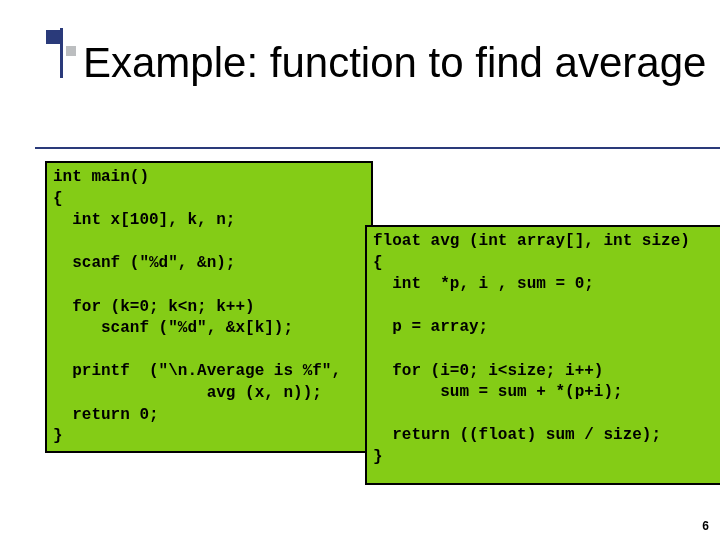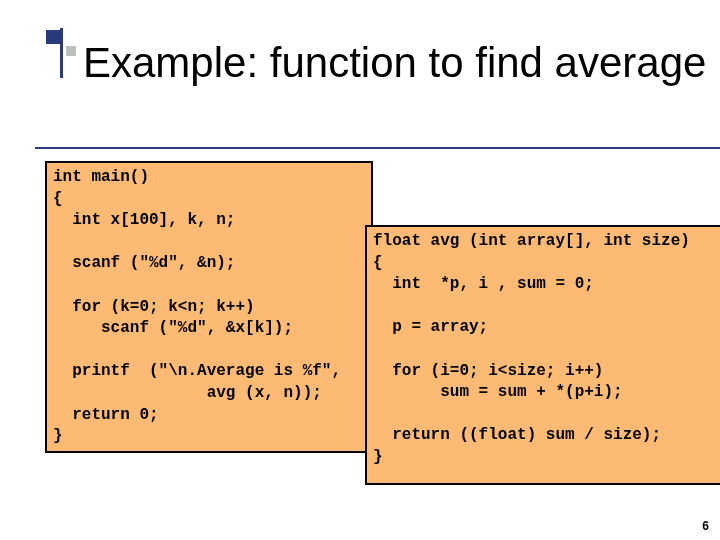--- a/index.html
+++ b/index.html
@@ -55,21 +55,21 @@
     position: absolute;
     left: 14px;
     top: 126px;
     width: 692px;
     height: 2px;
     background: #2a3a7a;
   }
   .codebox {
     position: absolute;
     border: 2px solid #000;
-    background: #fdba74;
+    background: #84cc16;
     font-family: "Courier New", Courier, monospace;
     font-size: 16px;
     font-weight: bold;
     line-height: 1.35;
     white-space: pre;
     padding: 4px 6px;
     color: #000;
   }
   .codebox.left {
     left: 24px;

